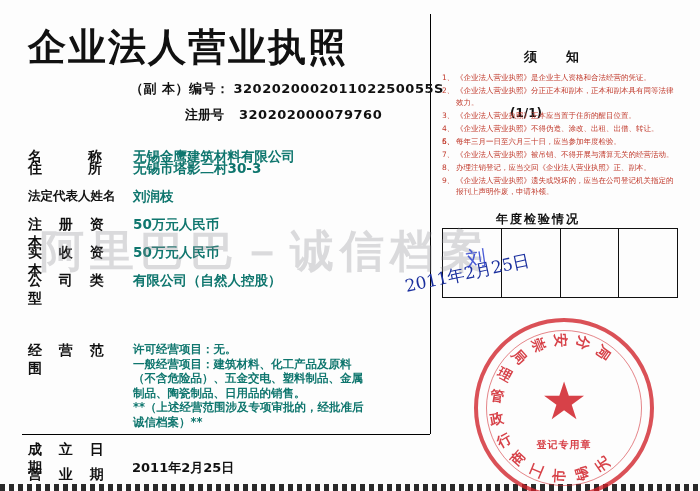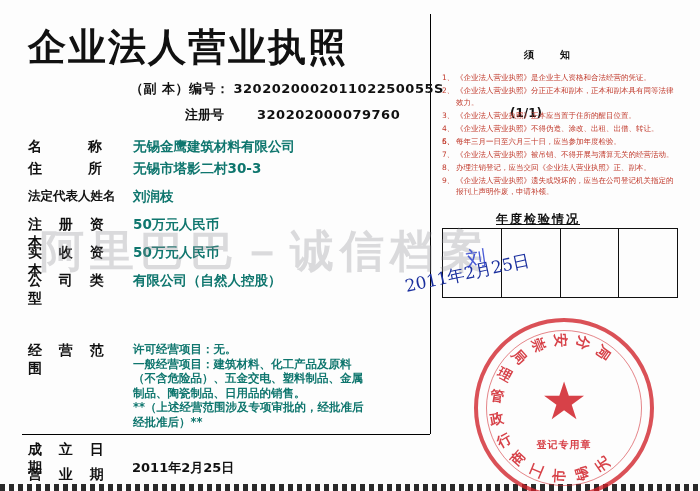--- a/index.html
+++ b/index.html
@@ -80,21 +80,21 @@
   .serial-row .num { font-weight: bold; margin-left: 4px; }
 
   .regno-row {
     position: absolute;
     left: 185px;
     top: 106px;
     font-size: 13px;
     color: #111;
     font-weight: bold;
   }
-  .regno-row .val { margin-left: 33px; letter-spacing: 0.5px; }
+  .regno-row .val { margin-left: 15px; letter-spacing: 0.5px; }
   .pageno {
     position: absolute;
     left: 510px;
     top: 106px;
     font-size: 12px;
     color: #111;
     font-weight: bold;
   }
 
   
@@ -161,21 +161,21 @@
     font-weight: normal;
   }
   #row-est { top: 441px; }
   #row-term { top: 466px; }
 
   
   .notice-title {
     position: absolute;
     left: 524px;
     top: 48px;
-    font-size: 10px;
+    font-size: 13px;
     font-weight: bold;
     letter-spacing: 8px;
     color: #111;
   }
   .notice-list {
     position: absolute;
     left: 442px;
     top: 72px;
     width: 234px;
     font-size: 7.5px;
@@ -197,21 +197,20 @@
 
   
   .annual-title {
     position: absolute;
     left: 496px;
     top: 211px;
     font-size: 12px;
     font-weight: bold;
     color: #111;
     letter-spacing: 2px;
-    text-decoration: underline;
   }
   .annual-table {
     position: absolute;
     left: 442px;
     top: 228px;
     width: 236px;
     height: 70px;
     border: 1px solid #111;
     box-sizing: border-box;
     display: flex;
@@ -342,21 +341,21 @@
   <div class="serial-row">
     <span class="lbl">（副  本）编号：</span><span class="num">320202000201102250055S</span>
   </div>
   <div class="regno-row">
     <span>注册号</span><span class="val">320202000079760</span>
   </div>
   <div class="pageno">(1/1)</div>
 
   <div class="fields">
 
-    <div class="field" style="top:6px;text-decoration:underline;">
+    <div class="field" style="top:16px;text-decoration:underline;">
       <div class="fl">名　　称</div>
       <div class="fv">无锡金鹰建筑材料有限公司</div>
     </div>
 
     <div class="field">
       <div class="fl">住　　所</div>
       <div class="fv">无锡市塔影二村30-3</div>
     </div>
 
     <div class="field">
@@ -380,21 +379,21 @@
     </div>
 
     <div class="field scope" style="min-height:96px;margin-top:44px;">
       <div class="fl">经 营 范 围</div>
       <div class="fv">
         <span class="scope-line">许可经营项目：无。</span>
         <span class="scope-line">一般经营项目：建筑材料、化工产品及原料</span>
         <span class="scope-line">（不含危险品）、五金交电、塑料制品、金属</span>
         <span class="scope-line">制品、陶瓷制品、日用品的销售。</span>
         <span class="scope-line">**（上述经营范围涉及专项审批的，经批准后</span>
-        <span class="scope-line">经批准后）**</span>
+        <span class="scope-line">诚信档案）**</span>
       </div>
     </div>
   </div>
 
   <div class="bottom-row" id="row-est">
     <span class="bl">成 立 日 期</span><span class="bv">2011年2月25日</span>
   </div>
   <div class="bottom-row" id="row-term">
     <span class="bl">营 业 期 限</span><span class="bv">2011年02月25日</span><span class="tiny">至长期有效</span>
   </div>

